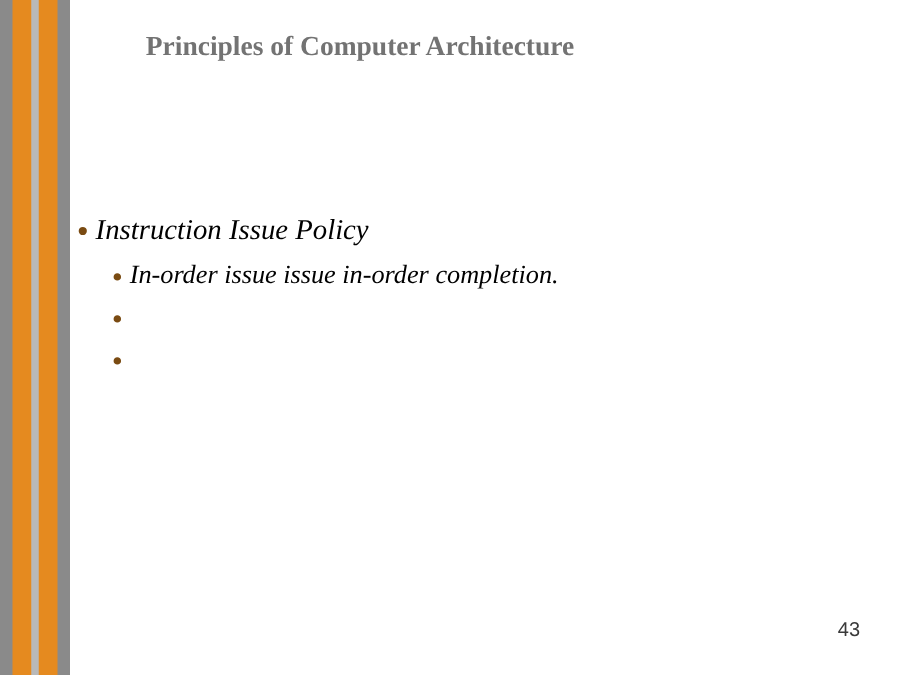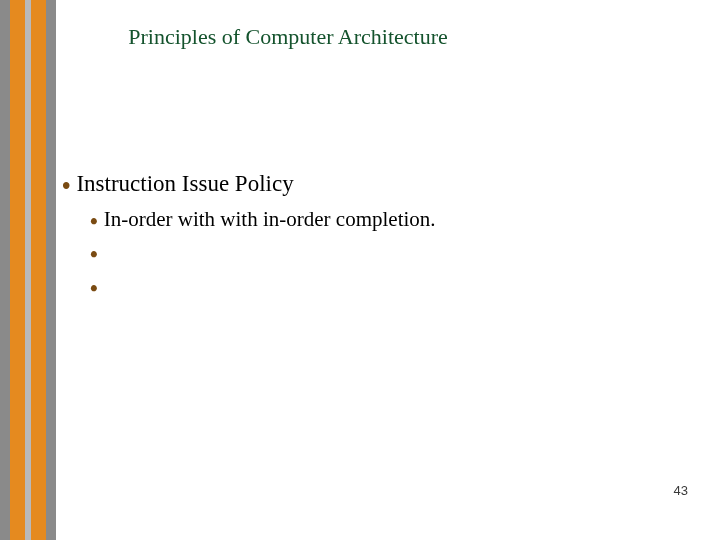--- a/index.html
+++ b/index.html
@@ -29,22 +29,22 @@
     width: 6px;
     background: #b9b9b9;
   }
   .title {
     position: absolute;
     top: 24px;
     left: 0;
     width: 576px;
     text-align: center;
     font-size: 22px;
-    font-weight: normal;
-    color: #14532d;
+    font-weight: bold;
+    color: #737373;
   }
   .content {
     position: absolute;
     top: 168px;
     left: 62px;
     width: 640px;
   }
   .row {
     display: flex;
     align-items: flex-start;
@@ -60,47 +60,47 @@
     font-size: 21px;
     margin-bottom: 4px;
   }
   .bullet {
     color: #7a4b12;
     font-weight: bold;
     margin-right: 6px;
     transform: translateY(2px);
     font-size: 1.05em;
   }
-  .text { color: #000; }
+  .text { color: #000; font-style: italic; }
   .page-number {
     position: absolute;
     right: 32px;
-    bottom: 42px;
+    bottom: 26px;
     font-family: Arial, Helvetica, sans-serif;
-    font-size: 13px;
+    font-size: 16px;
     color: #3a3a3a;
   }
 </style>
 </head>
 <body>
 
 <div class="stripe stripe-grey-back"></div>
 <div class="stripe stripe-orange"></div>
 <div class="stripe stripe-grey-front"></div>
 
 <div class="title">Principles of Computer Architecture</div>
 
 <div class="content">
   <div class="row level1">
     <span class="bullet">•</span>
     <span class="text">Instruction Issue Policy</span>
   </div>
   <div class="row level2">
     <span class="bullet">•</span>
-    <span class="text">In-order with with in-order completion.</span>
+    <span class="text">In-order issue issue in-order completion.</span>
   </div>
   <div class="row level2">
     <span class="bullet">•</span>
   </div>
   <div class="row level2">
     <span class="bullet">•</span>
   </div>
 </div>
 
 <div class="page-number">43</div>

